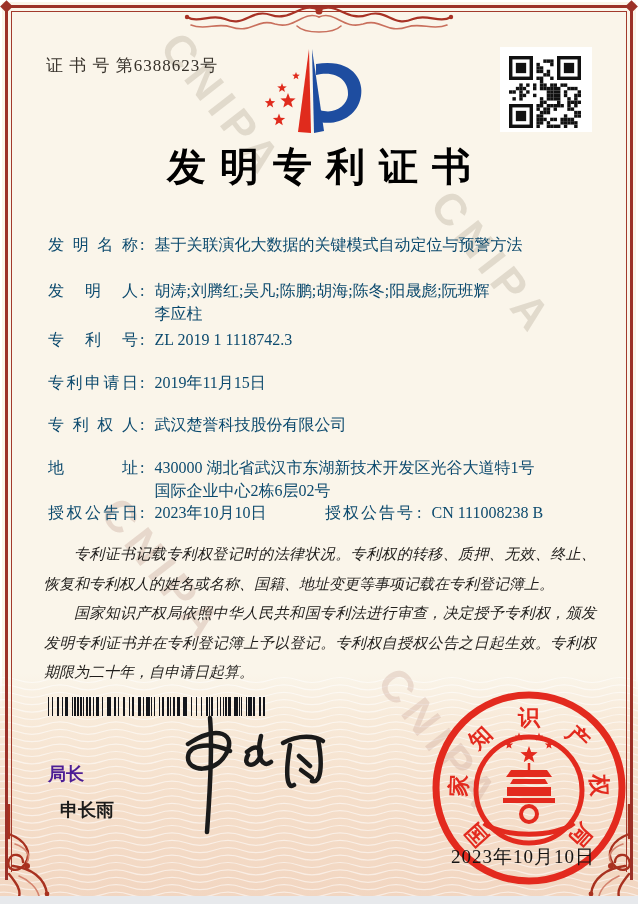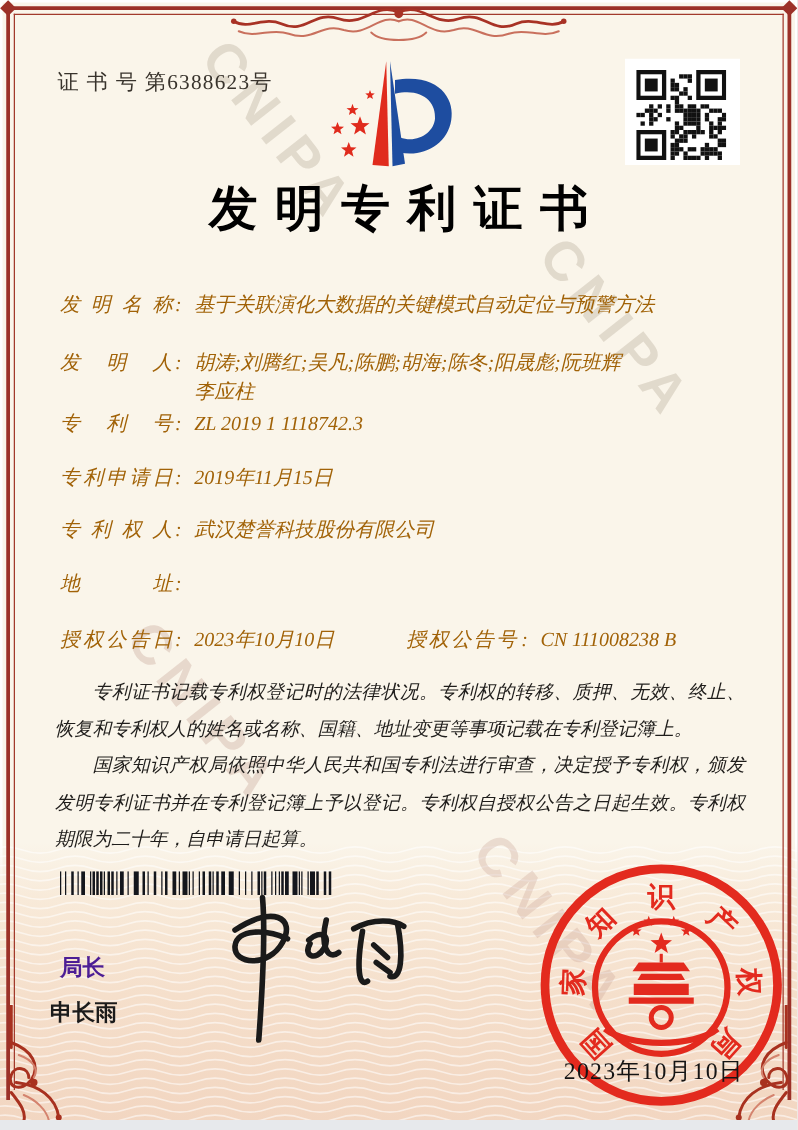--- a/index.html
+++ b/index.html
@@ -29,39 +29,39 @@
 
   
   .cert-no{position:absolute;left:46px;top:54px;z-index:5;font-size:17px;color:#38332c;letter-spacing:1px;}
   .logo{position:absolute;left:252px;top:46px;z-index:5;}
   .qr-patch{position:absolute;left:500px;top:47px;width:92px;height:85px;background:#fff;z-index:5;}
   .qr-patch svg{position:absolute;left:9px;top:9px;}
   .title{position:absolute;left:0;top:140px;width:100%;z-index:5;text-align:center;
     font-size:39px;font-weight:600;letter-spacing:14px;text-indent:14px;color:#000000;}
 
   
-  .frow{position:absolute;left:48px;z-index:5;display:flex;font-size:16px;color:#a16207;line-height:23px;font-style:italic;}
+  .frow{position:absolute;left:48px;z-index:5;display:flex;font-size:16px;color:#0c4a6e;line-height:23px;}
   .flabel{display:inline-block;width:90px;text-align:justify;text-align-last:justify;}
   .fcolon{margin:0 10px 0 2px;}
   .fvalue{white-space:pre-line;max-width:440px;}
   .r-name{top:233px;} .r-inv{top:279px;} .r-pat{top:328px;} .r-file{top:371px;}
   .r-owner{top:413px;} .r-addr{top:456px;} .r-grant{top:501px;width:560px;position:absolute;}
   .pair2{position:absolute;left:277px;top:0;display:flex;}
   .flabel2{letter-spacing:2px;}
 
   
   .body-text{position:absolute;left:44px;top:540px;width:552px;z-index:5;
     font-size:15px;line-height:29.5px;font-style:italic;text-align:justify;color:#1f1d1b;}
   .body-text p{margin:0;text-indent:2em;}
 
   
   .barcode{position:absolute;left:48px;top:697px;z-index:5;}
   .signer-title{position:absolute;left:48px;top:762px;z-index:5;font-family:"Liberation Sans","DejaVu Sans",sans-serif;
     font-weight:700;font-size:18px;color:#4c1d95;}
-  .signer-name{position:absolute;left:40px;top:798px;z-index:5;font-family:"Liberation Sans","DejaVu Sans",sans-serif;
+  .signer-name{position:absolute;left:60px;top:798px;z-index:5;font-family:"Liberation Sans","DejaVu Sans",sans-serif;
     font-weight:700;font-size:18px;color:#1b1b1b;}
   .signature{position:absolute;left:163px;top:712px;z-index:5;}
   .seal{position:absolute;left:426px;top:685px;z-index:6;}
   .seal-date{position:absolute;left:451px;top:844px;z-index:7;font-size:19px;font-weight:500;
     color:#141414;letter-spacing:1px;}
   .grey-strip{position:absolute;left:0;top:896px;width:638px;height:8px;background:#e7e9ec;z-index:8;}
 </style>
 </head>
 <body>
 
@@ -332,20 +332,22 @@
     <span class="fvalue">2019年11月15日</span>
   </div>
   <div class="frow r-owner">
     <span class="flabel">专利权人</span>
       <span class="fcolon">:</span>
     <span class="fvalue">武汉楚誉科技股份有限公司</span>
   </div>
   <div class="frow r-addr">
     <span class="flabel">地址</span>
       <span class="fcolon">:</span>
+    <span class="fvalue">430000 湖北省武汉市东湖新技术开发区光谷大道特1号
+国际企业中心2栋6层02号</span>
   </div>
   <div class="frow r-grant">
     <span class="flabel">授权公告日</span>
       <span class="fcolon">:</span>
     <span class="fvalue">2023年10月10日</span>
     <span class="pair2">
       <span class="flabel2">授权公告号</span>
         <span class="fcolon">:</span>
       <span class="fvalue">CN 111008238 B</span>
     </span>

